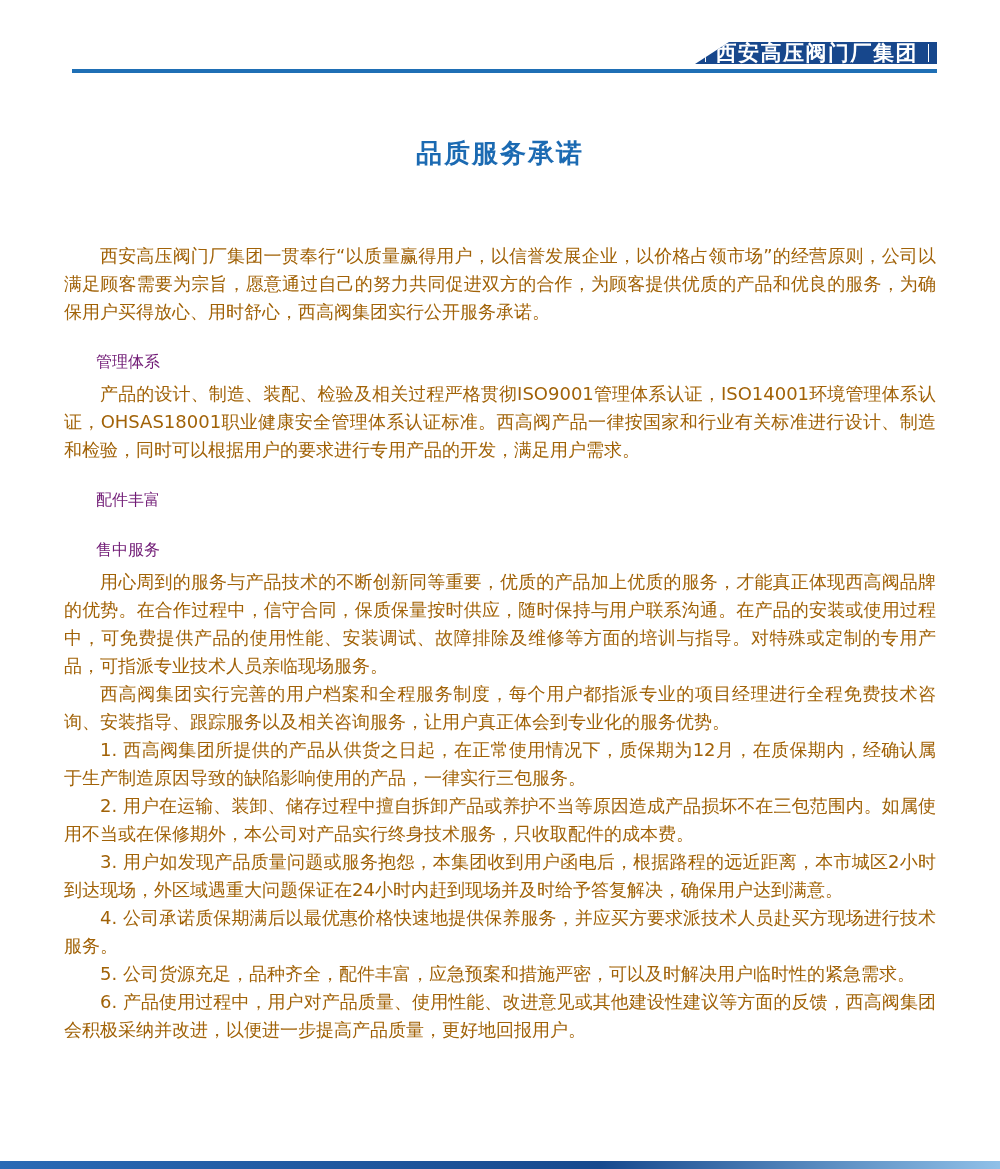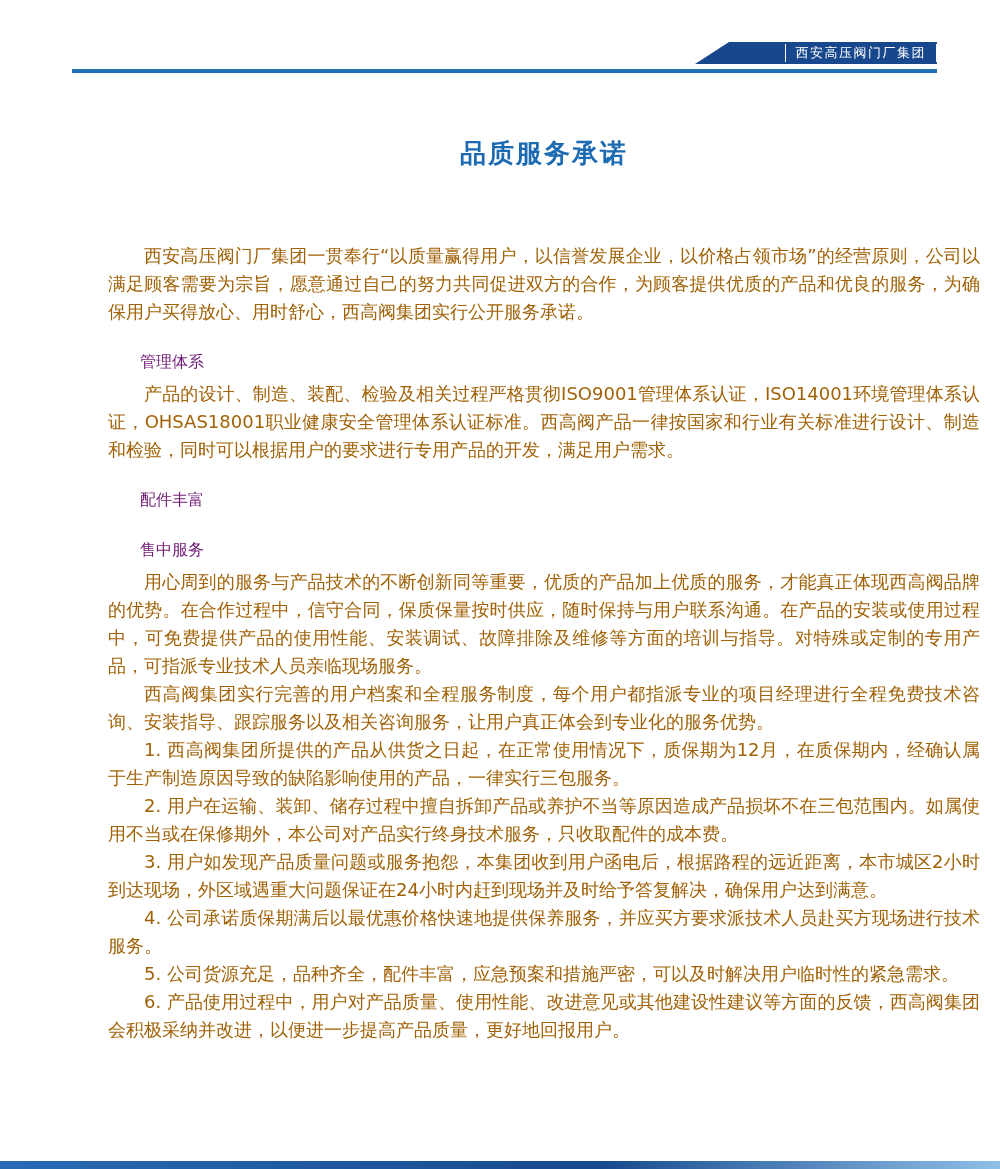--- a/index.html
+++ b/index.html
@@ -20,44 +20,44 @@
     width:242px;
     height:22px;
     background:#17478c;
     clip-path:polygon(34px 0, 100% 0, 100% 100%, 0 100%);
     display:flex;
     align-items:center;
     justify-content:flex-end;
   }
   .company-badge-inner {
     color:#ffffff;
-    font-size:13px;
-    font-weight:normal;
+    font-size:21px;
+    font-weight:bold;
     letter-spacing:1.5px;
     line-height:18px;
     border-left:1px solid #ffffff;
     border-right:1px solid #ffffff;
     padding:0 10px;
+    margin-right:8px;
     white-space:nowrap;
   }
   .header-rule {
     position:absolute;
     top:69px;
     left:72px;
     width:865px;
     height:4px;
     background:#1f6fb5;
   }
   
   .content {
     position:absolute;
     left:64px;
     top:126px;
     width:872px;
-    margin-left:44px;
   }
   .page-title {
     text-align:center;
     font-size:26px;
     line-height:34px;
     font-weight:bold;
     letter-spacing:2px;
     color:#1b6ab2;
     margin-top:10px;
   }

